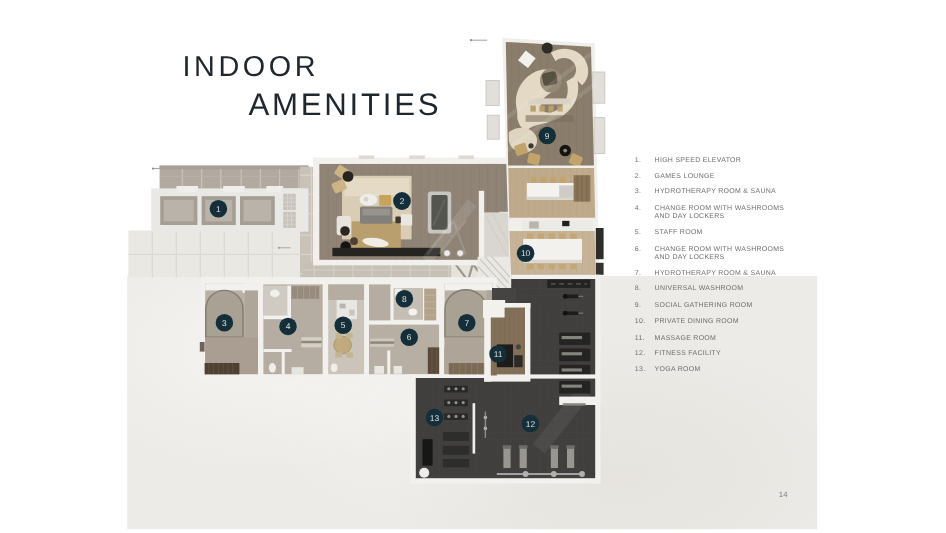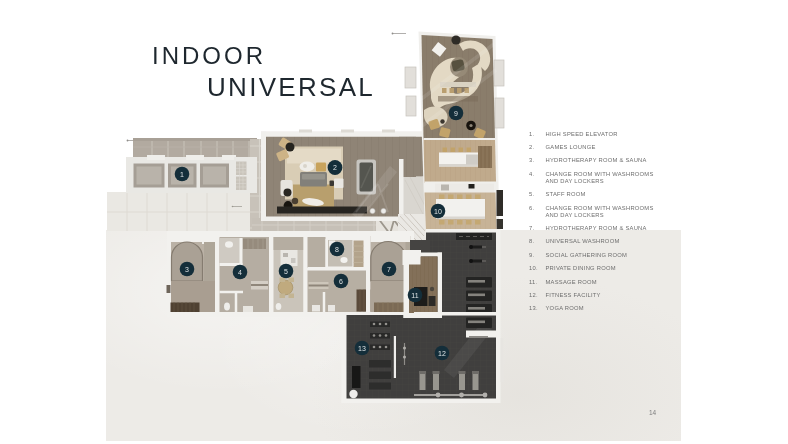--- a/index.html
+++ b/index.html
@@ -12,21 +12,21 @@
 
 <div class="abs" style="left:106px;top:230px;width:575px;height:211px;
   background:
     radial-gradient(260px 150px at 20% 28%, rgba(255,255,255,0.45), rgba(255,255,255,0) 70%),
     radial-gradient(300px 170px at 72% 78%, rgba(223,220,214,0.5), rgba(223,220,214,0) 70%),
     radial-gradient(220px 130px at 45% 55%, rgba(255,255,255,0.3), rgba(255,255,255,0) 70%),
     #edebe7;"></div>
 
 <div class="abs" style="left:152px;top:42px;font-size:24px;letter-spacing:3px;color:#1e272e;">INDOOR</div>
 
-<div class="abs" style="left:207px;top:72px;font-size:26px;letter-spacing:2.3px;color:#1e272e;">UNIVERSAL</div>
+<div class="abs" style="left:207px;top:72px;font-size:26px;letter-spacing:2.3px;color:#1e272e;">AMENITIES</div>
 
 <div class="abs" id="legend" style="left:529px;top:130.5px;width:150px;font-size:5.8px;line-height:7.1px;letter-spacing:0.25px;color:#6e6e6e;">
 <div style="position:relative;margin-bottom:6.3px;"><span style="position:absolute;left:0;">1.</span><span style="display:inline-block;margin-left:16.5px;">HIGH SPEED ELEVATOR</span></div>
 <div style="position:relative;margin-bottom:6.3px;"><span style="position:absolute;left:0;">2.</span><span style="display:inline-block;margin-left:16.5px;">GAMES LOUNGE</span></div>
 <div style="position:relative;margin-bottom:6.3px;"><span style="position:absolute;left:0;">3.</span><span style="display:inline-block;margin-left:16.5px;">HYDROTHERAPY ROOM &amp; SAUNA</span></div>
 <div style="position:relative;margin-bottom:6.3px;"><span style="position:absolute;left:0;">4.</span><span style="display:inline-block;margin-left:16.5px;">CHANGE ROOM WITH WASHROOMS<br>AND DAY LOCKERS</span></div>
 <div style="position:relative;margin-bottom:6.3px;"><span style="position:absolute;left:0;">5.</span><span style="display:inline-block;margin-left:16.5px;">STAFF ROOM</span></div>
 <div style="position:relative;margin-bottom:6.3px;"><span style="position:absolute;left:0;">6.</span><span style="display:inline-block;margin-left:16.5px;">CHANGE ROOM WITH WASHROOMS<br>AND DAY LOCKERS</span></div>
 <div style="position:relative;margin-bottom:6.3px;"><span style="position:absolute;left:0;">7.</span><span style="display:inline-block;margin-left:16.5px;">HYDROTHERAPY ROOM &amp; SAUNA</span></div>
 <div style="position:relative;margin-bottom:6.3px;"><span style="position:absolute;left:0;">8.</span><span style="display:inline-block;margin-left:16.5px;">UNIVERSAL WASHROOM</span></div>

